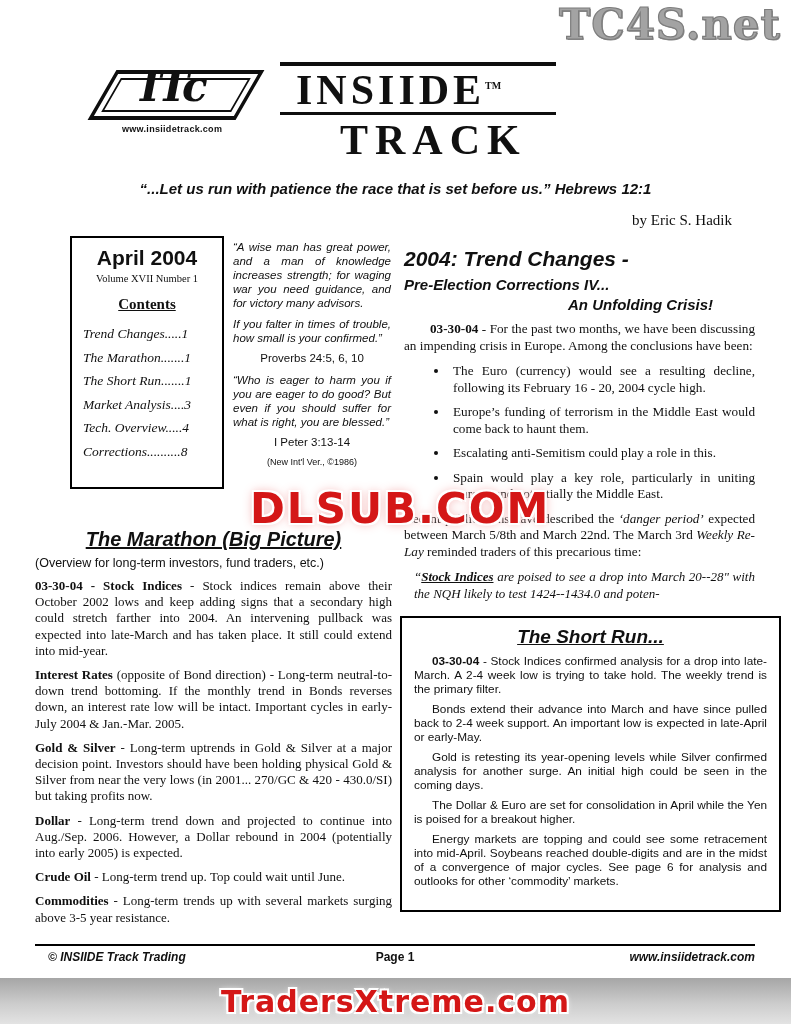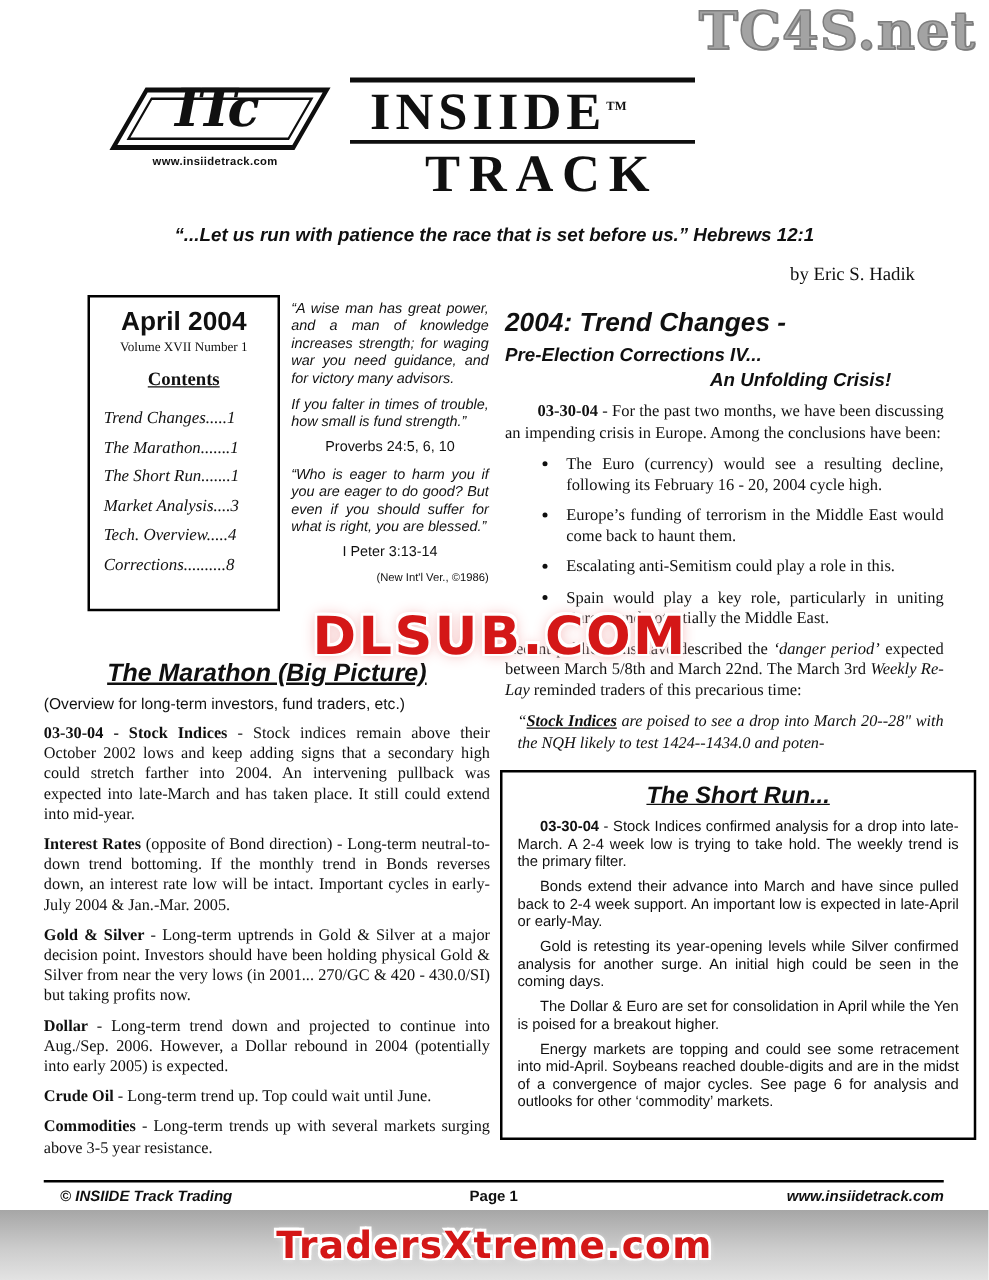--- a/index.html
+++ b/index.html
@@ -37,21 +37,21 @@
                   border:2px solid #000; padding:8px 6px; background:#fff; }
   .cb-title { text-align:center; font:bold 21px "Liberation Sans",sans-serif; }
   .cb-vol { text-align:center; font:10.5px "Liberation Serif",serif; margin-top:3px; }
   .cb-head { text-align:center; font:bold 15px "Liberation Serif",serif; text-decoration:underline; margin:12px 0 9px; }
   .cb-item { font:italic 13.5px/23.5px "Liberation Serif",serif; padding-left:5px; }
 
   
   .scripture { position:absolute; left:233px; top:240px; width:158px; }
   .sq { font:italic 11.5px/14px "Liberation Sans",sans-serif; text-align:justify; margin-bottom:7px; }
   .sref { font:11.5px "Liberation Sans",sans-serif; text-align:center; margin-bottom:9px; }
-  .sref-small { font:9px "Liberation Sans",sans-serif; text-align:right; }
+  .sref-small { font:9px "Liberation Sans",sans-serif; text-align:center; }
 
   
   .article { position:absolute; left:404px; top:247px; width:351px; }
   .a-title { font:italic bold 21px "Liberation Sans",sans-serif; }
   .a-sub1 { font:italic bold 15px "Liberation Sans",sans-serif; margin-top:5px; }
   .a-sub2 { font:italic bold 15px "Liberation Sans",sans-serif; text-align:right; padding-right:42px; margin-top:3px; }
   .a-body { font:13.2px/16.5px "Liberation Serif",serif; text-align:justify; margin-top:8px; }
   .a-body.indent { text-indent:26px; }
   .a-bullets { margin:9px 0 0 45px; padding:0; }
   .a-bullets li { font:13.2px/16.5px "Liberation Serif",serif; text-align:justify; margin-bottom:8px; padding-left:4px; }
@@ -77,21 +77,21 @@
             text-shadow:-2px -2px 0 #fff,2px -2px 0 #fff,-2px 2px 0 #fff,2px 2px 0 #fff,
                         0 0 6px #ffd9d9,0 0 12px #f2b4b4; }
 
   
   .footer-rule { position:absolute; left:35px; top:944px; width:720px; border-top:2px solid #000; }
   .footer { position:absolute; left:35px; top:950px; width:720px; height:16px; }
   .f-left { position:absolute; left:0; font:italic bold 12px "Liberation Sans",sans-serif;margin-left:13px; }
   .f-center { position:absolute; left:0; width:720px; text-align:center; font:bold 12px "Liberation Sans",sans-serif; }
   .f-right { position:absolute; right:0; font:italic bold 12px "Liberation Sans",sans-serif; }
 
-  .bottom-bar { position:absolute; left:0; bottom:0; width:791px; height:56px;
+  .bottom-bar { position:absolute; left:0; bottom:0; width:791px; height:46px;
                 background:linear-gradient(180deg,#a6a6a6 0%,#cccccc 55%,#e3e3e3 100%);
                 display:flex; align-items:center; justify-content:center; }
   .wm-bottom { font:bold 30px "DejaVu Sans",sans-serif; letter-spacing:1px;
                color:var(--accent_red,#cf1f1f);
                text-shadow:-2px -2px 0 #fff,2px -2px 0 #fff,-2px 2px 0 #fff,2px 2px 0 #fff,0 0 6px #fff; }
 </style>
 </head>
 <body>
 
 <div class="page">
@@ -120,21 +120,21 @@
     <div class="cb-item">Trend Changes.....1</div>
     <div class="cb-item">The Marathon.......1</div>
     <div class="cb-item">The Short Run.......1</div>
     <div class="cb-item">Market Analysis....3</div>
     <div class="cb-item">Tech. Overview.....4</div>
     <div class="cb-item">Corrections..........8</div>
   </div>
 
   <div class="scripture">
     <p class="sq">“A wise man has great power, and a man of knowledge increases strength; for waging war you need guidance, and for victory many advisors.</p>
-    <p class="sq">If you falter in times of trouble, how small is fund strength.”</p>
+    <p class="sq">If you falter in times of trouble, how small is your confirmed.”</p>
     <p class="sref">Proverbs 24:5, 6, 10</p>
     <p class="sq">“Who is eager to harm you if you are eager to do good?  But even if you should suffer for what is right, you are blessed.”</p>
     <p class="sref">I Peter 3:13-14</p>
     <p class="sref-small">(New Int'l Ver., ©1986)</p>
   </div>
 
   <div class="article">
     <div class="a-title">2004: Trend Changes -</div>
     <div class="a-sub1">Pre-Election Corrections IV...</div>
     <div class="a-sub2">An Unfolding Crisis!</div>

